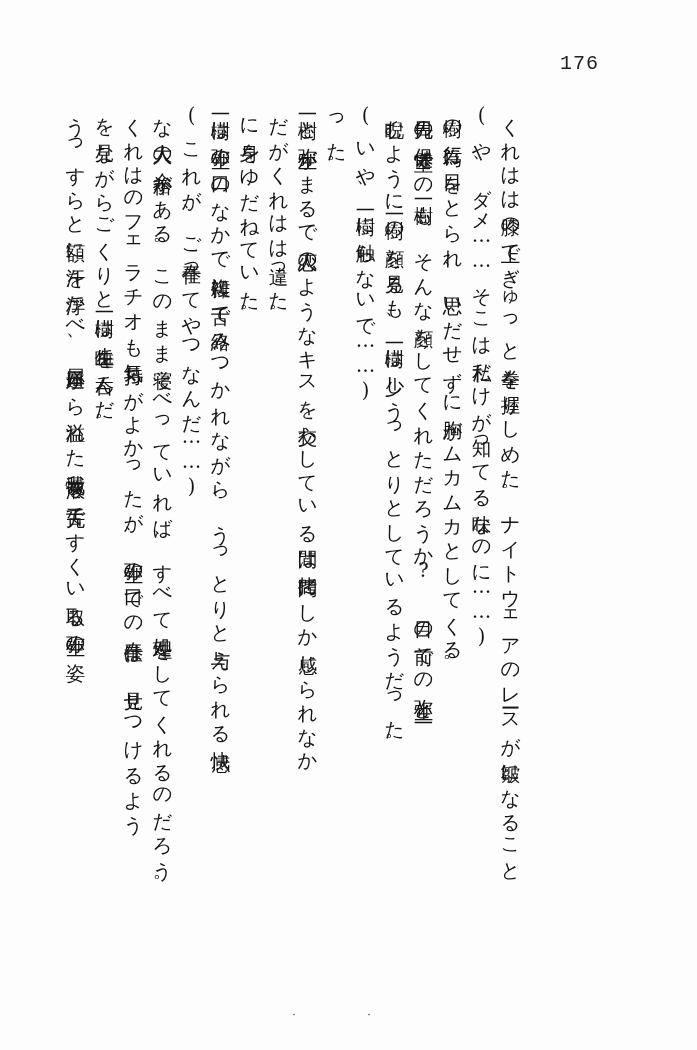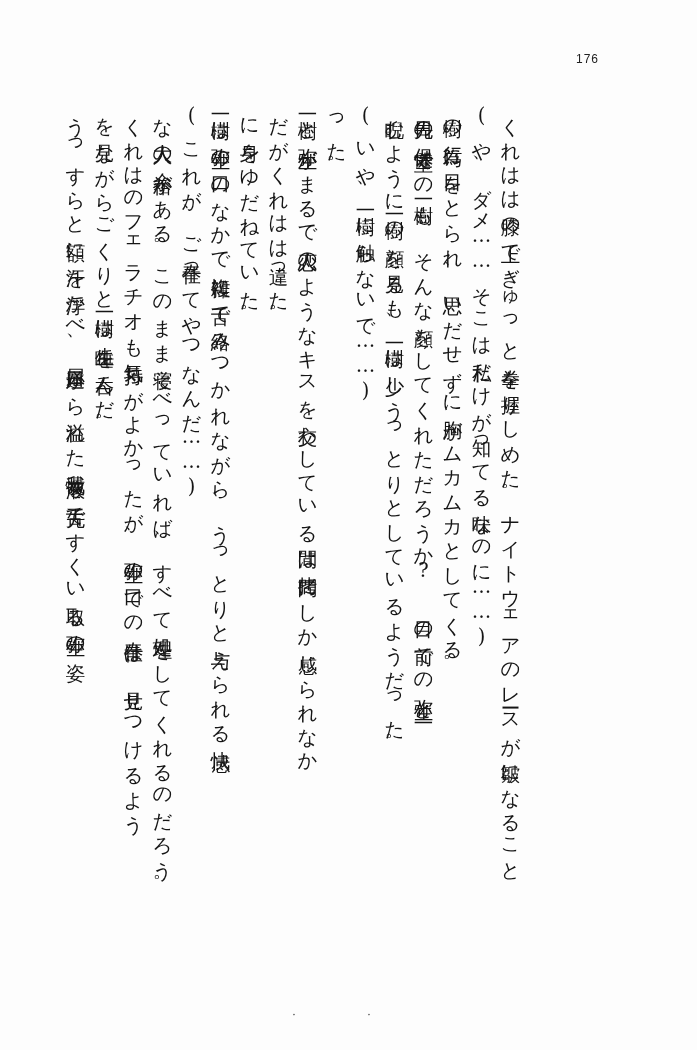--- a/index.html
+++ b/index.html
@@ -20,23 +20,23 @@
     width: 697px;
     height: 1050px;
     background: #fdfdfd;
     box-sizing: border-box;
   }
 
   .page-number {
     position: absolute;
     top: 52px;
     right: 98px;
-    font-size: 12px;
+    font-size: 20px;
     letter-spacing: 1px;
-    font-family: Liberation Sans, sans-serif;
+    font-family: Liberation Mono, monospace;
     color: #222;
   }
 
   
   .body-text {
     position: absolute;
     top: 104px;
     right: 62px;
     left: 56px;
     height: 865px;

